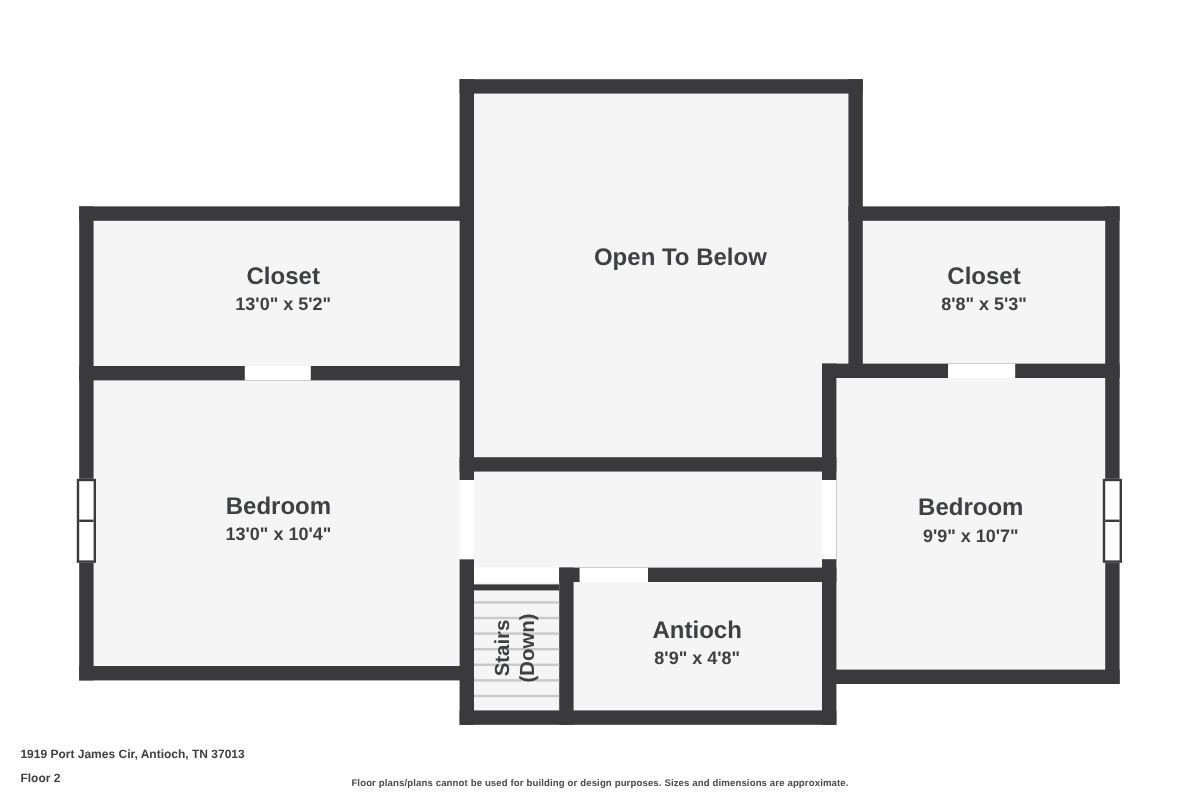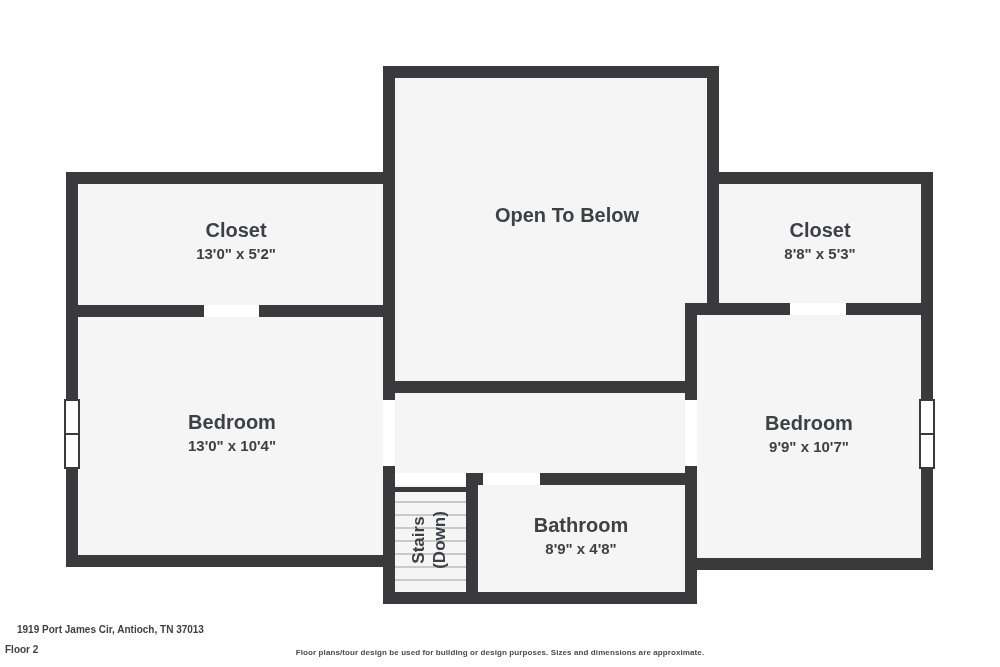--- a/index.html
+++ b/index.html
@@ -28,21 +28,21 @@
   .room-dims{display:block;font-size:15px;font-weight:700;margin-top:3px;}
   .label-stairs{
     position:absolute;left:429px;top:540px;
     transform:translate(-50%,-50%) rotate(-90deg);
     text-align:center;color:var(--text);white-space:nowrap;
     font-size:17px;font-weight:700;line-height:21px;
   }
   .tread{position:absolute;height:2px;background:var(--tread);}
   .footer-text{position:absolute;color:var(--text);font-weight:700;}
   .address{left:17px;top:624px;font-size:10px;}
-  .floor-label{left:5px;top:644px;font-size:10px;}
+  .floor-label{left:17px;top:644px;font-size:10px;}
   .disclaimer{
     left:50%;top:648px;transform:translateX(-50%);
     font-size:8px;color:#4b4b4d;letter-spacing:.1px;white-space:nowrap;
   }
 </style>
 </head>
 <body>
 
 <div class="stage">
 
@@ -112,26 +112,26 @@
     <span class="room-name">Bedroom</span>
     <span class="room-dims">13'0" x 10'4"</span>
   </div>
 
   <div class="label" style="left:809px;top:434px;">
     <span class="room-name">Bedroom</span>
     <span class="room-dims">9'9" x 10'7"</span>
   </div>
 
   <div class="label" style="left:581px;top:536px;">
-    <span class="room-name">Bathroom</span>
+    <span class="room-name">Antioch</span>
     <span class="room-dims">8'9" x 4'8"</span>
   </div>
 
   <div class="label-stairs">
     <span style="display:block;">Stairs</span>
     <span style="display:block;">(Down)</span>
   </div>
 
   <div class="footer-text address">1919 Port James Cir, Antioch, TN 37013</div>
   <div class="footer-text floor-label">Floor 2</div>
-  <div class="footer-text disclaimer">Floor plans/tour design be used for building or design purposes. Sizes and dimensions are approximate.</div>
+  <div class="footer-text disclaimer">Floor plans/plans cannot be used for building or design purposes. Sizes and dimensions are approximate.</div>
 
 </div>
 
 </body></html>

